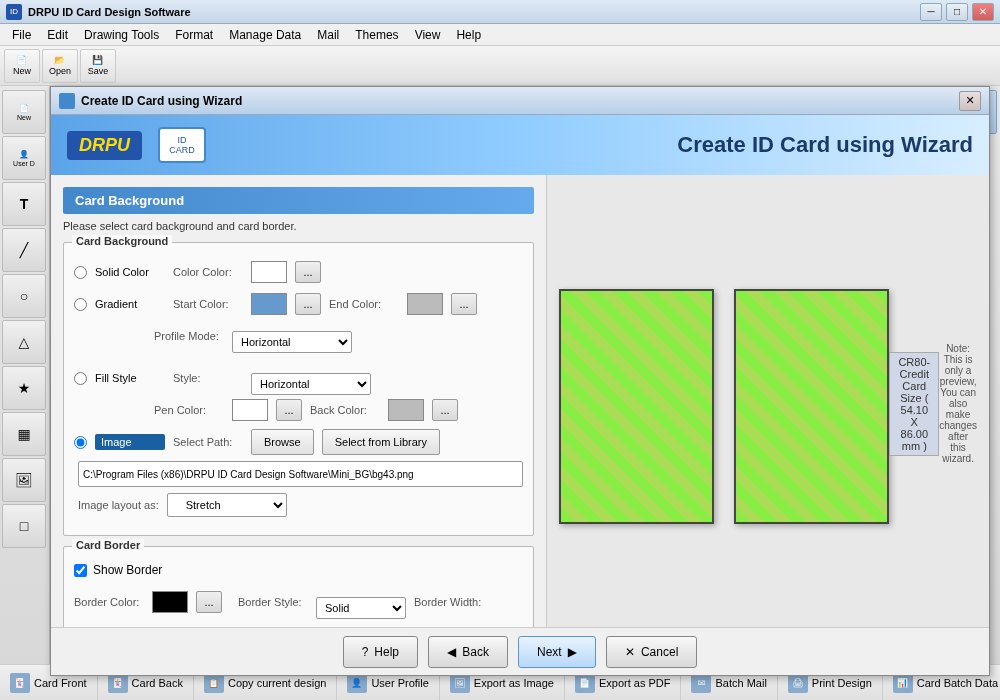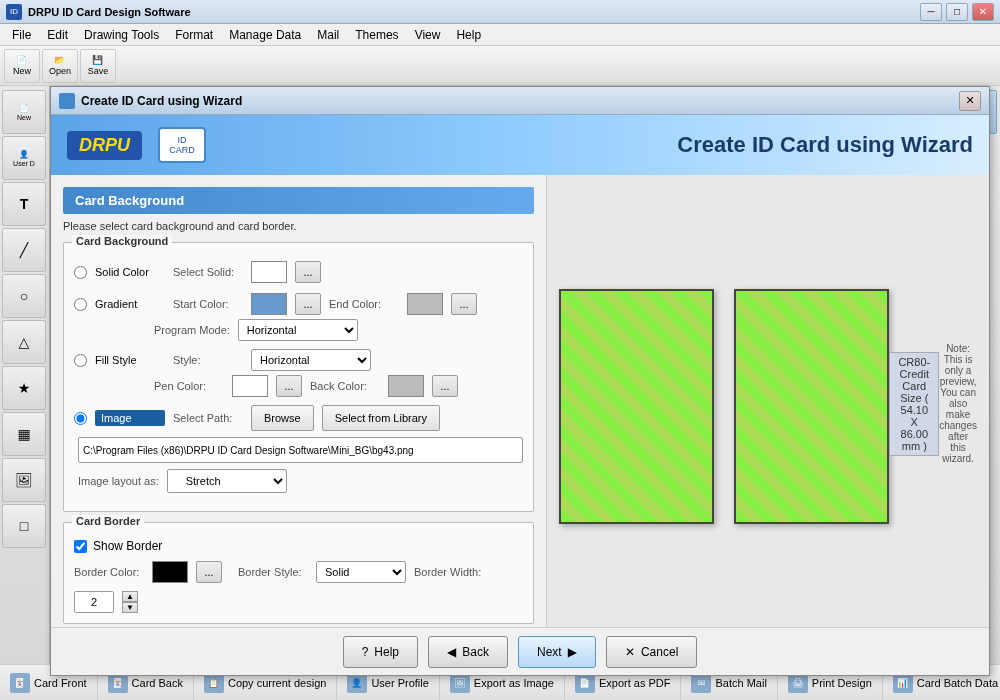--- a/index.html
+++ b/index.html
@@ -187,20 +187,21 @@
       cursor: pointer; font-size: 11px;
       display: flex; align-items: center; justify-content: center;
     }
     select.form-select {
       height: 22px;
       border: 1px solid #999;
       border-radius: 2px;
       font-size: 11px;
       background: white;
       padding: 0 4px;
+      margin-top: 12px;
     }
     .form-select-wide { width: 120px; }
     .browse-btn {
       height: 26px; padding: 0 12px;
       background: linear-gradient(to bottom, #f8f8f8, #e0e0e0);
       border: 1px solid #999; border-radius: 2px;
       font-size: 11px; cursor: pointer;
     }
     .path-input {
       width: 100%;
@@ -436,38 +437,38 @@
           <div class="section-heading">Card Background</div>
           <div class="section-desc">Please select card background and card border.</div>
 
           <div class="group-box">
             <div class="group-box-title">Card Background</div>
             <div class="group-box-inner">
 
               <div class="radio-row">
                 <input type="radio" name="bg-type" style="">
                 <span class="radio-label">Solid Color</span>
-                <span class="form-label">Select Solid:</span>
+                <span class="form-label">Color Color:</span>
                 <div class="color-box" style="background:#fff;"></div>
                 <div class="ellipsis-btn">...</div>
               </div>
 
               <div class="radio-row" style="flex-wrap:wrap;align-items:flex-start;flex-direction:column;gap:4px;">
                 <div style="display:flex;align-items:center;gap:8px;">
                   <input type="radio" name="bg-type" style="">
                   <span class="radio-label">Gradient</span>
                   <span class="form-label">Start Color:</span>
                   <div class="color-box blue"></div>
                   <div class="ellipsis-btn">...</div>
                   <span class="form-label">End Color:</span>
                   <div class="color-box gray"></div>
                   <div class="ellipsis-btn">...</div>
                 </div>
                 <div style="display:flex;align-items:center;gap:8px;margin-left:80px;">
-                  <span class="form-label">Program Mode:</span>
+                  <span class="form-label">Profile Mode:</span>
                   <select class="form-select form-select-wide">
                     <option>Horizontal</option>
                     <option>Vertical</option>
                     <option>Diagonal</option>
                   </select>
                 </div>
               </div>
 
               <div class="radio-row" style="flex-wrap:wrap;align-items:flex-start;flex-direction:column;gap:4px;">
                 <div style="display:flex;align-items:center;gap:8px;">

